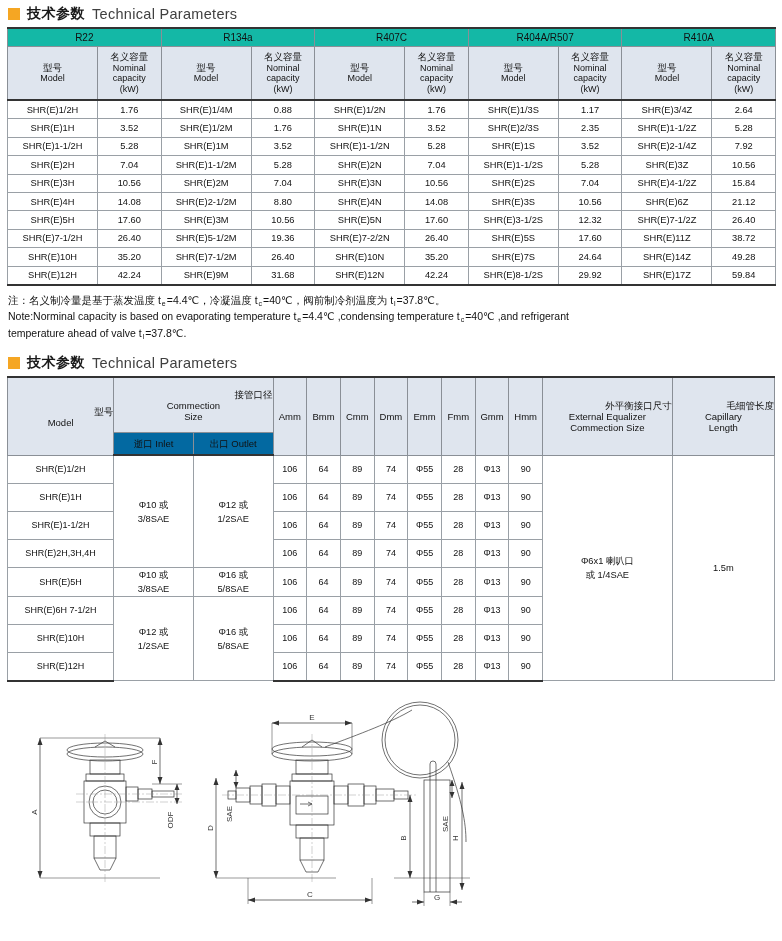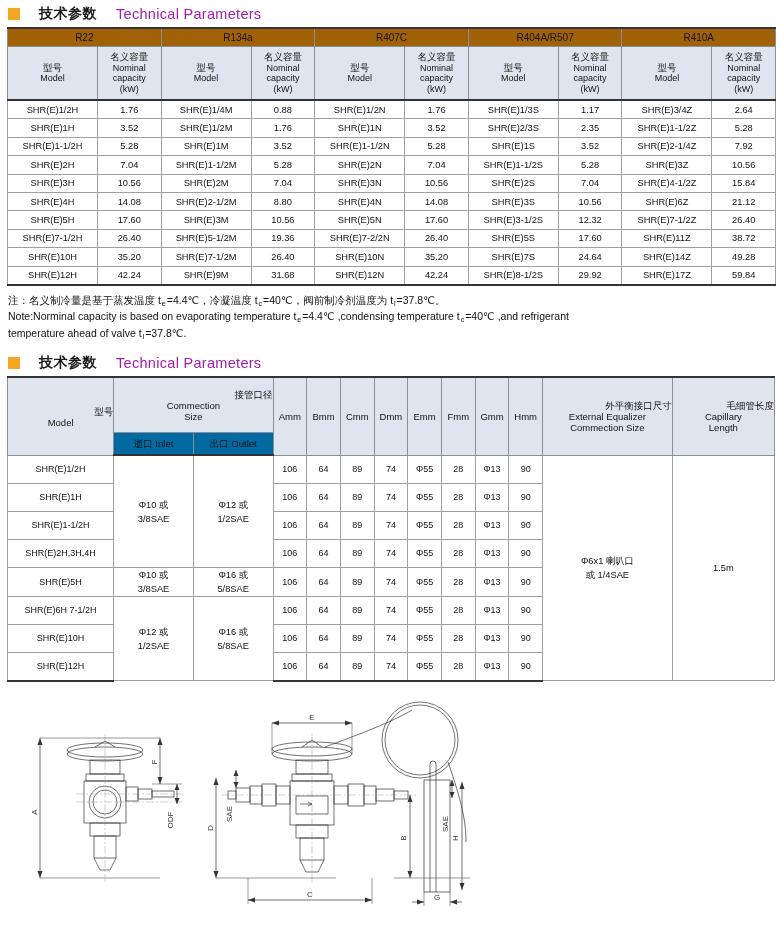--- a/index.html
+++ b/index.html
@@ -14,38 +14,38 @@
     color: #1a1a1a;
     overflow: hidden;
     position: relative;
   }
   .page { width: 782px; position: relative; }
 
   
   .section-head {
     display: flex;
     align-items: center;
-    gap: 19px;
+    gap: 7px;
     padding: 5px 0 4px 8px;
   }
   .bullet {
     width: 12px; height: 12px;
     background: #f5a623;
     flex: 0 0 auto;
     display: block;
   }
   .head-cn {
     font-size: 14px;
     font-weight: bold;
     color: #1a1a1a;
     letter-spacing: 0.5px;
   }
   .head-en {
     font-size: 14.5px;
-    color: #a21caf;
+    color: #404040;
     letter-spacing: 0.3px;
   }
 
   
   table.spec {
     border-collapse: collapse;
     table-layout: fixed;
     font-size: 9px;
     color: #111;
   }
@@ -54,21 +54,21 @@
     padding: 0;
     font-weight: normal;
     text-align: center;
     vertical-align: middle;
   }
 
   
   .t1-wrap { padding: 0 7px; }
   table.t1 { width: 768px; }
   table.t1 .grp {
-    background: #a16207;
+    background: #14b8a6;
     height: 17px;
     font-size: 10px;
     border-top: 2px solid #333;
     border-bottom: 1px solid #8a8f96;
     margin-left: 28px;
   }
   table.t1 .sub {
     background: #dfe5ee;
     height: 52px;
     line-height: 10.5px;

